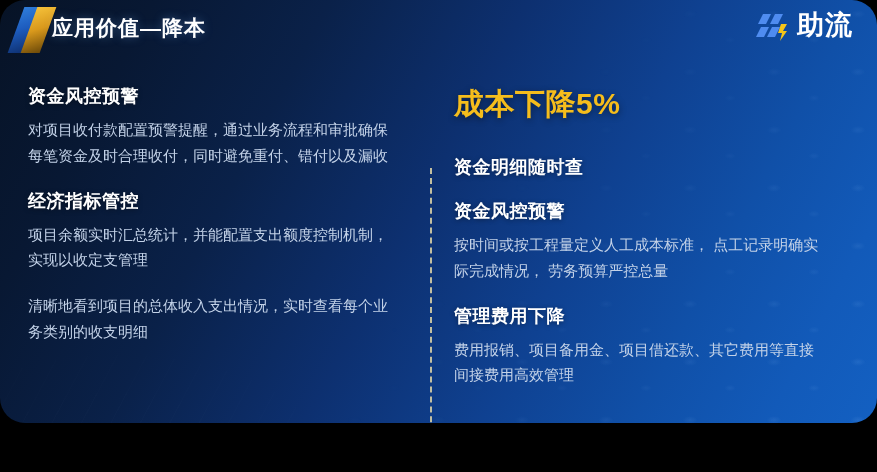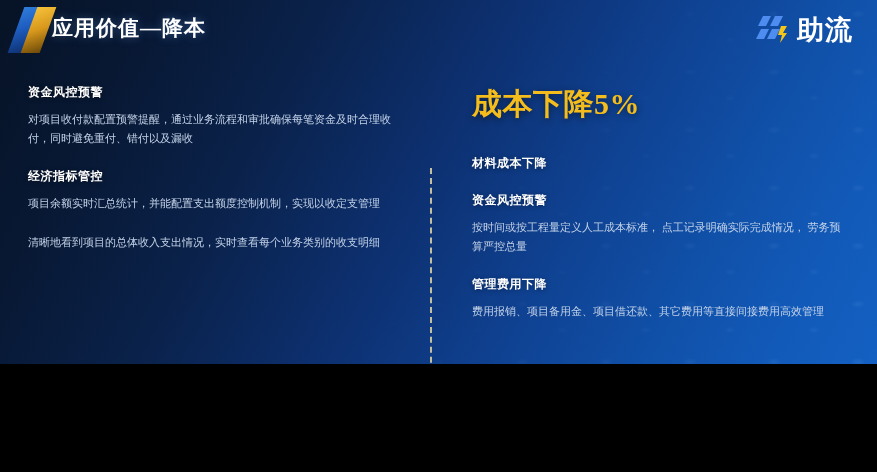--- a/index.html
+++ b/index.html
@@ -3,33 +3,34 @@
 <meta charset="utf-8">
 <style>
   html, body {
     margin: 0;
     padding: 0;
     background: #000;
   }
   #slide {
     position: relative;
     width: 877px;
-    height: 364px;
+    height: 423px;
     overflow: hidden;
-    font-family: Liberation Serif, serif;
+    font-family: Liberation Sans, sans-serif;
     background:
       linear-gradient(118deg,
         #071326 0%,
         #081833 14%,
         #0a2149 30%,
         #0d3070 48%,
         #0f4191 64%,
         #1050a8 78%,
         #125ab9 90%,
         #1360c2 100%);
+    border-radius: 25px;
   }
 
   
   #texture {
     position: absolute;
     inset: 0;
     background-image:
       radial-gradient(ellipse 11px 6px at 18px 14px, rgba(120,175,240,0.16) 0%, rgba(120,175,240,0) 70%),
       radial-gradient(ellipse 9px 5px at 58px 40px, rgba(120,175,240,0.13) 0%, rgba(120,175,240,0) 70%);
     background-size: 84px 58px, 84px 58px;
@@ -86,64 +87,63 @@
     text-shadow: 0 0 10px rgba(120,180,255,0.35);
     white-space: nowrap;
   }
 
   #logo {
     position: absolute;
     right: 24px;
     top: 12px;
     height: 36px;
     display: flex;
-    align-items: center;
     gap: 7px;
   }
   #logo-mark { width: 34px; height: 32px; display: block; }
   #logo-text {
     font-size: 27px;
     font-weight: bold;
     color: #ffffff;
     letter-spacing: 1px;
     line-height: 1;
     white-space: nowrap;
   }
 
   
   .column {
     position: absolute;
     top: 84px;
     width: 390px;
   }
   #col-left  { left: 28px; }
-  #col-right { left: 472px; }
+  #col-right { left: 454px; }
 
   .col-headline {
     font-size: 30px;
     font-weight: bold;
     color: #f5bd1c;
     letter-spacing: 0.5px;
     margin: 0 0 30px 0;
     text-shadow: 0 2px 7px rgba(0,0,0,0.45);
     white-space: nowrap;
   }
 
   .block { margin-bottom: 20px; }
   .block-title {
-    font-size: 12px;
+    font-size: 18px;
     font-weight: bold;
     color: #ffffff;
     letter-spacing: 0.5px;
     margin: 0 0 9px 0;
     text-shadow: 0 1px 5px rgba(0,0,0,0.4);
     white-space: nowrap;
   }
   .block-desc {
-    font-size: 11px;
+    font-size: 15px;
     line-height: 1.72;
     color: #c3d2e8;
     margin: 0;
     max-width: 373px;
   }
 
   #divider {
     position: absolute;
     left: 430px;
     top: 168px;
@@ -194,21 +194,21 @@
 
     <div class="block">
       <div class="block-desc">清晰地看到项目的总体收入支出情况，实时查看每个业务类别的收支明细</div>
     </div>
   </div>
 
   <div class="column" id="col-right">
     <div class="col-headline">成本下降5%</div>
 
     <div class="block">
-      <div class="block-title">材料成本下降</div>
+      <div class="block-title">资金明细随时查</div>
     </div>
 
     <div class="block">
       <div class="block-title">资金风控预警</div>
       <div class="block-desc">按时间或按工程量定义人工成本标准， 点工记录明确实际完成情况， 劳务预算严控总量</div>
     </div>
 
     <div class="block">
       <div class="block-title">管理费用下降</div>
       <div class="block-desc">费用报销、项目备用金、项目借还款、其它费用等直接间接费用高效管理</div>

